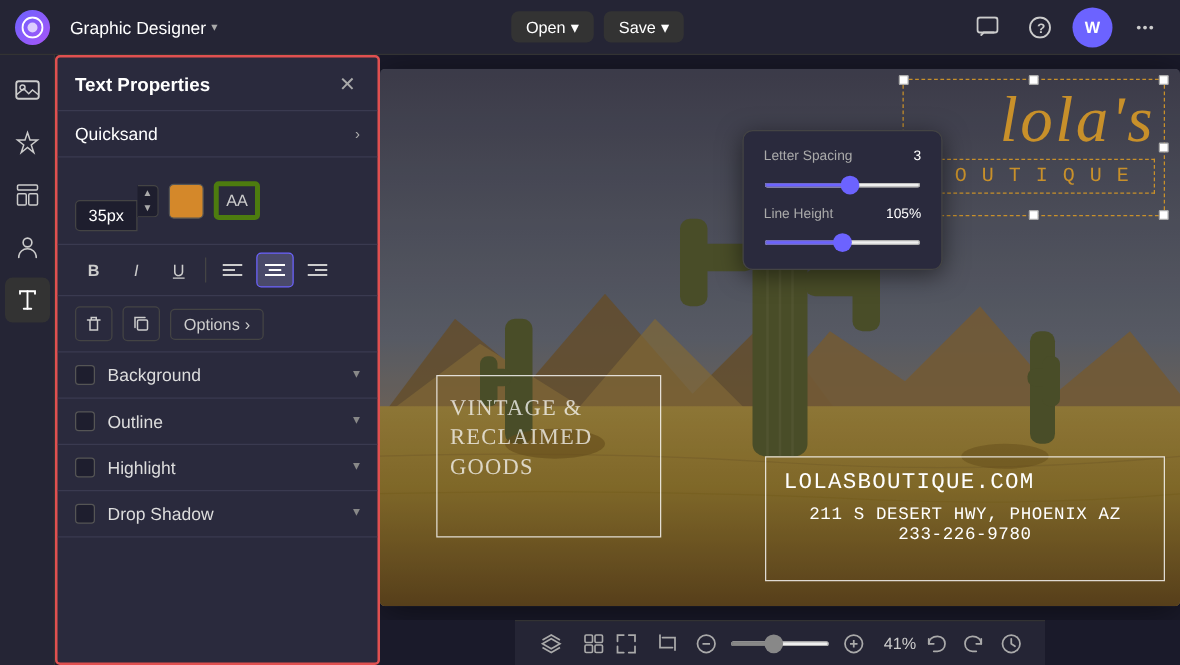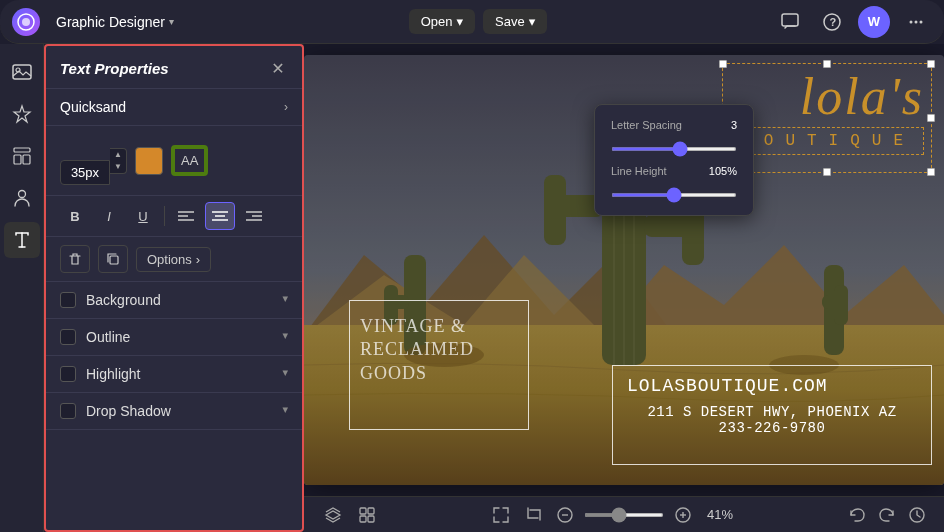--- a/index.html
+++ b/index.html
@@ -17,21 +17,20 @@
     
     .topbar {
       height: 44px;
       background: #252535;
       display: flex;
       align-items: center;
       justify-content: space-between;
       padding: 0 12px;
       border-bottom: 1px solid #333;
       flex-shrink: 0;
-      border-radius: 19px;
     }
     .topbar-left {
       display: flex;
       align-items: center;
       gap: 8px;
     }
     .app-logo {
       width: 28px;
       height: 28px;
       border-radius: 50%;
@@ -158,21 +157,20 @@
       display: flex;
       align-items: center;
       justify-content: space-between;
       padding: 12px 14px 10px;
       border-bottom: 1px solid #3a3a50;
     }
     .panel-title {
       font-size: 15px;
       font-weight: 600;
       color: #fff;
-      font-style: italic;
     }
     .close-btn {
       width: 20px;
       height: 20px;
       background: transparent;
       border: none;
       color: #aaa;
       cursor: pointer;
       font-size: 16px;
       display: flex;
@@ -358,20 +356,21 @@
     }
 
     
     .canvas-area {
       flex: 1;
       display: flex;
       flex-direction: column;
       background: #1a1a2a;
       position: relative;
       overflow: hidden;
+      align-items: center;
     }
 
     .canvas-content {
       flex: 1;
       position: relative;
       overflow: hidden;
       display: flex;
       align-items: center;
       justify-content: center;
     }

